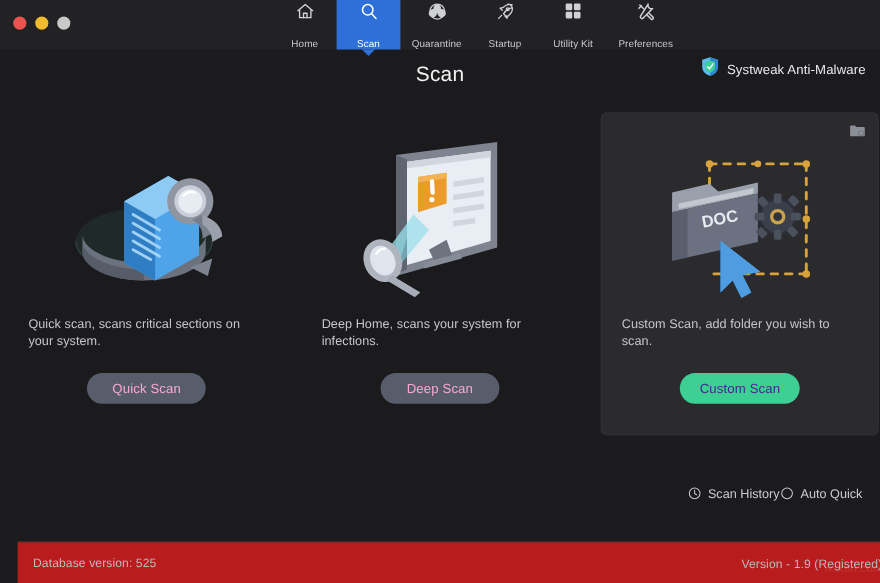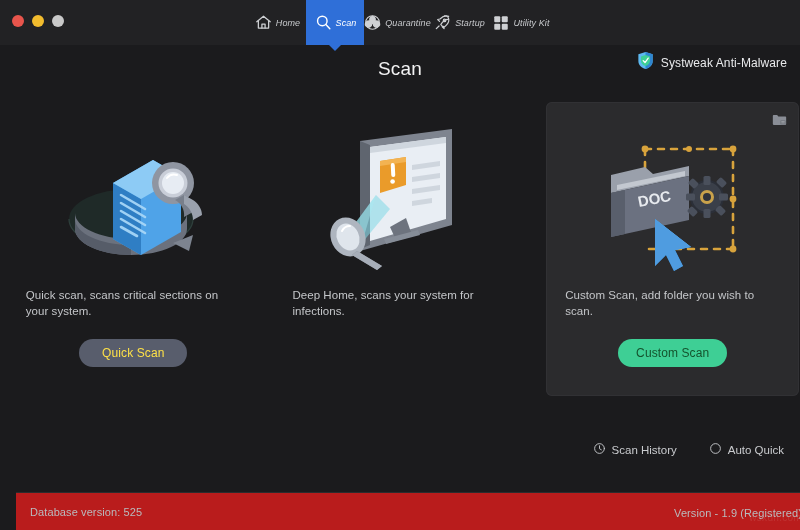--- a/index.html
+++ b/index.html
@@ -51,28 +51,27 @@
     left: 248px;
     top: 0;
     height: 45px;
     display: flex;
     align-items: stretch;
   }
   .nav-item {
     width: 54px;
     padding: 0 2px;
     display: flex;
-    flex-direction: row;
-    align-items: center;
-    justify-content: center;
+    flex-direction: column;
+    align-items: center;
+    justify-content: space-between;
     gap: 3px;
     color: #c7c9cc;
     position: relative;
     cursor: pointer;
-    font-style: italic;
   }
   .nav-item.wide { width: 62px; }
   .nav-item .nav-ico {
     height: 20px;
     display: flex;
     align-items: center;
     justify-content: center;
   }
   .nav-item .nav-label {
     font-size: 9px;
@@ -166,42 +165,41 @@
   }
   .card-btn {
     margin-top: 20px;
     border: none;
     border-radius: 16px;
     height: 28px;
     min-width: 108px;
     padding: 0 18px;
     font-family: "Liberation Sans", sans-serif;
     font-size: 12px;
-    color: #fde047;
+    color: #f9a8d4;
     cursor: pointer;
     letter-spacing: 0.1px;
   }
   .card-btn.gray  { background: #585d6c; }
-  .card-btn.green { background: #3ecf95; color:#14532d; }
+  .card-btn.green { background: #3ecf95; color:#4c1d95; }
 
   .folder-corner {
     position: absolute;
     right: 12px;
     top: 10px;
     cursor: pointer;
     opacity: .75;
   }
 
   
   .foot-links {
     position: absolute;
     right: 16px;
     top: 442px;
     display: flex;
-    gap: 32px;
     align-items: center;
   }
   .foot-link {
     display: flex;
     align-items: center;
     gap: 6px;
     color: #c9cbce;
     font-size: 11.5px;
     cursor: pointer;
   }
@@ -304,20 +302,31 @@
           <svg width="18" height="18" viewBox="0 0 24 24" fill="#cfd1d4">
             <rect x="3" y="3" width="8" height="8" rx="1.4"></rect>
             <rect x="13" y="3" width="8" height="8" rx="1.4"></rect>
             <rect x="3" y="13" width="8" height="8" rx="1.4"></rect>
             <rect x="13" y="13" width="8" height="8" rx="1.4"></rect>
           </svg>
         </span>
         <span class="nav-label">Utility Kit</span>
       </div>
 
+      <div class="nav-item wide">
+        <span class="nav-ico">
+          <svg width="19" height="19" viewBox="0 0 24 24" fill="none" stroke="#cfd1d4" stroke-width="1.7" stroke-linecap="round" stroke-linejoin="round">
+            <path d="M14.2 3.4a4 4 0 0 0 5.1 5.2L8.5 19.4a1.9 1.9 0 0 1-2.7-2.7z"></path>
+            <path d="M4.6 4.4 9 8.8"></path>
+              <path d="M3.6 8.1 6.4 5.3"></path>
+            <path d="M15.5 14.2 20 18.7a1.6 1.6 0 0 1-2.2 2.2l-4.5-4.5"></path>
+          </svg>
+        </span>
+        <span class="nav-label">Preferences</span>
+      </div>
 
     </div>
 
     <div class="brand">
       <span>
         <svg width="17" height="19" viewBox="0 0 20 22">
           <path d="M10 1 18.4 3.6v7.9c0 4.6-3.4 8.1-8.4 9.4-5-1.3-8.4-4.8-8.4-9.4V3.6z" fill="#5db9f0"></path>
           <path d="M10 1 18.4 3.6v7.9c0 4.6-3.4 8.1-8.4 9.4z" fill="#2f86d0"></path>
           <path d="M10 4.6 15.3 6.2v5.2c0 3-2.2 5.3-5.3 6.1-3.1-.8-5.3-3.1-5.3-6.1V6.2z" fill="#3ecf95"></path>
           <path d="M7.3 11.2 9.4 13.4 13.2 8.2" stroke="#ffffff" stroke-width="1.5" fill="none" stroke-linecap="round" stroke-linejoin="round"></path>
@@ -392,20 +401,21 @@
           <g>
             <ellipse cx="28" cy="114" rx="17" ry="20" transform="rotate(-26 28 114)" fill="#aeb5bf"></ellipse>
             <ellipse cx="28" cy="114" rx="11" ry="14" transform="rotate(-26 28 114)" fill="#dfe5ec"></ellipse>
             <path d="M22 108a9 10 0 0 1 8-5" stroke="#ffffff" stroke-width="2" fill="none" stroke-linecap="round"></path>
             <path d="M37 128 62 143l-5 4-25-15z" fill="#868d98"></path>
             <path d="M37 128 32 132l25 15 5-4z" fill="#a7aeb9"></path>
           </g>
         </svg>
       </div>
       <div class="card-desc">Deep Home, scans your system for infections.</div>
+      <button class="card-btn gray">Deep Scan</button>
     </div>
 
     <div class="card highlight">
       <span class="folder-corner">
         <svg width="15" height="13" viewBox="0 0 18 15">
           <path d="M1 3.2a1 1 0 0 1 1-1h4.2l1.4 1.7H16a1 1 0 0 1 1 1v8.1a1 1 0 0 1-1 1H2a1 1 0 0 1-1-1z" fill="#aab0ba"></path>
           <rect x="10" y="8.5" width="6.4" height="5" rx=".7" fill="#8a9098"></rect>
           <g stroke="#d9dde2" stroke-width=".8">
               <path d="M11.2 10h4"></path>
               <path d="M11.2 11.6h4"></path>

